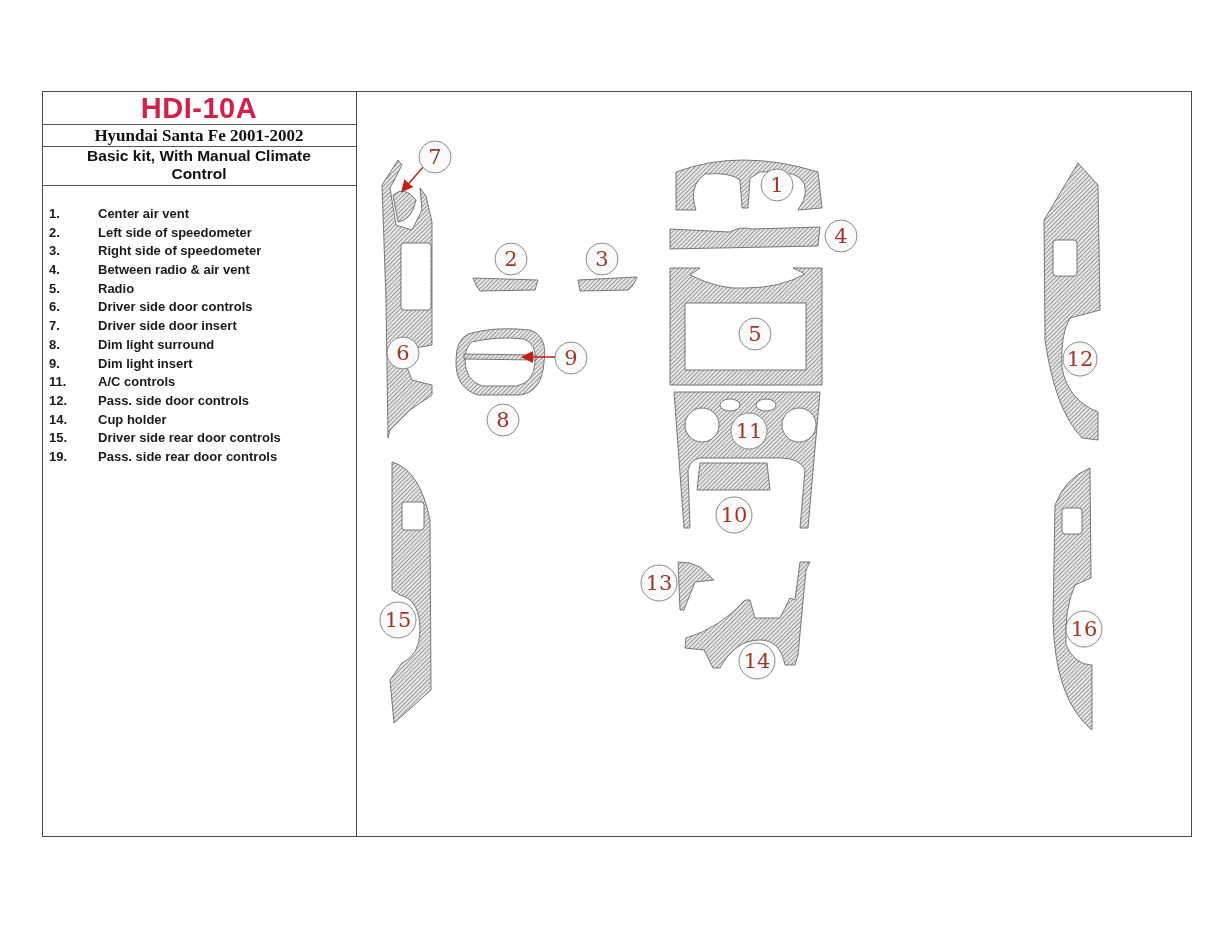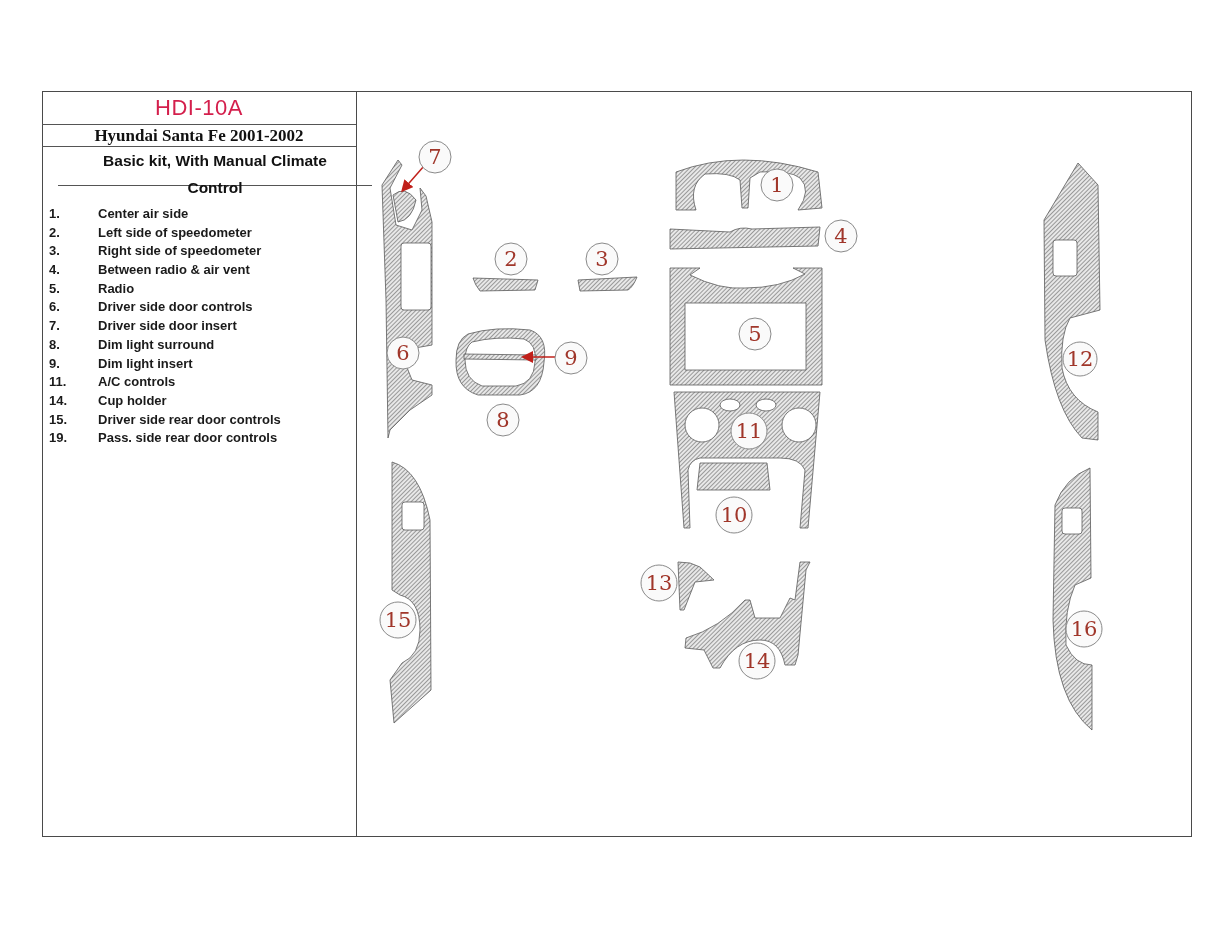--- a/index.html
+++ b/index.html
@@ -1,22 +1,22 @@
 <!DOCTYPE html>
 <html><head>
 <meta charset="utf-8">
 <style>
   html, body { margin:0; padding:0; background:#ffffff; }
   body { width:1228px; height:950px; position:relative; overflow:hidden; font-family:"Liberation Sans", sans-serif; }
   .frame { position:absolute; left:42px; top:91px; width:1150px; height:746px; border:1.5px solid #4a4a4a; box-sizing:border-box; }
   .left-panel { position:absolute; left:42px; top:91px; width:315px; height:746px; border-right:1.5px solid #4a4a4a; box-sizing:border-box; }
   .code-row { position:absolute; left:0; top:0; width:100%; height:34px; border-bottom:1.2px solid #555; box-sizing:border-box; text-align:center; }
-  .code { font-family:"Liberation Sans", sans-serif; font-weight:normal; font-size:22px; color:#d41f4c; line-height:34px; letter-spacing:0.5px; }
+  .code { font-family:"Liberation Sans", sans-serif; font-weight:bold; font-size:29px; color:#d41f4c; line-height:34px; letter-spacing:0.5px; }
   .model-row { position:absolute; left:0; top:34px; width:100%; height:22px; border-bottom:1.2px solid #555; box-sizing:border-box; text-align:center; font-weight:bold; font-size:17px; line-height:22px; color:#111;font-family:Liberation Serif, serif; }
-  .desc-row { position:absolute; left:16px; top:56px; width:100%; height:39px; border-bottom:1.2px solid #555; box-sizing:border-box; text-align:center; font-weight:bold; font-size:15.5px; line-height:27px; color:#111; padding:0 20px; }
+  .desc-row { position:absolute; left:0; top:56px; width:100%; height:39px; border-bottom:1.2px solid #555; box-sizing:border-box; text-align:center; font-weight:bold; font-size:15.5px; line-height:18px; color:#111; padding:0 20px; }
   .parts-list { position:absolute; left:0; top:114px; width:100%; margin:0; padding:0; list-style:none; }
   .parts-list li { height:18.7px; font-size:13px; font-weight:bold; color:#1a1a1a; line-height:18.7px; position:relative; }
   .parts-list .num { position:absolute; left:7px; }
   .parts-list .lbl { position:absolute; left:56px; }
   .diagram { position:absolute; left:357px; top:91px; width:835px; height:746px; }
   svg { position:absolute; left:0; top:0; }
   .callout-text { font-family:"DejaVu Serif", serif; font-size:21px; fill:#a0362a; text-anchor:middle; dominant-baseline:central; }
 </style>
 </head>
 <body>
@@ -25,21 +25,21 @@
 
 <div class="left-panel">
   <div class="code-row">
     <span class="code">HDI-10A</span>
   </div>
   <div class="model-row">Hyundai Santa Fe 2001-2002</div>
   <div class="desc-row">Basic kit, With Manual Climate Control</div>
   <ul class="parts-list">
     <li>
         <span class="num">1.</span>
-        <span class="lbl">Center air side</span>
+        <span class="lbl">Center air vent</span>
       </li>
     <li>
         <span class="num">2.</span>
         <span class="lbl">Left side of speedometer</span>
       </li>
     <li>
         <span class="num">3.</span>
         <span class="lbl">Right side of speedometer</span>
       </li>
     <li>
@@ -62,20 +62,24 @@
         <span class="num">8.</span>
         <span class="lbl">Dim light surround</span>
       </li>
     <li>
         <span class="num">9.</span>
         <span class="lbl">Dim light insert</span>
       </li>
     <li>
         <span class="num">11.</span>
         <span class="lbl">A/C controls</span>
+      </li>
+    <li>
+        <span class="num">12.</span>
+        <span class="lbl">Pass. side door controls</span>
       </li>
     <li>
         <span class="num">14.</span>
         <span class="lbl">Cup holder</span>
       </li>
     <li>
         <span class="num">15.</span>
         <span class="lbl">Driver side rear door controls</span>
       </li>
     <li>

